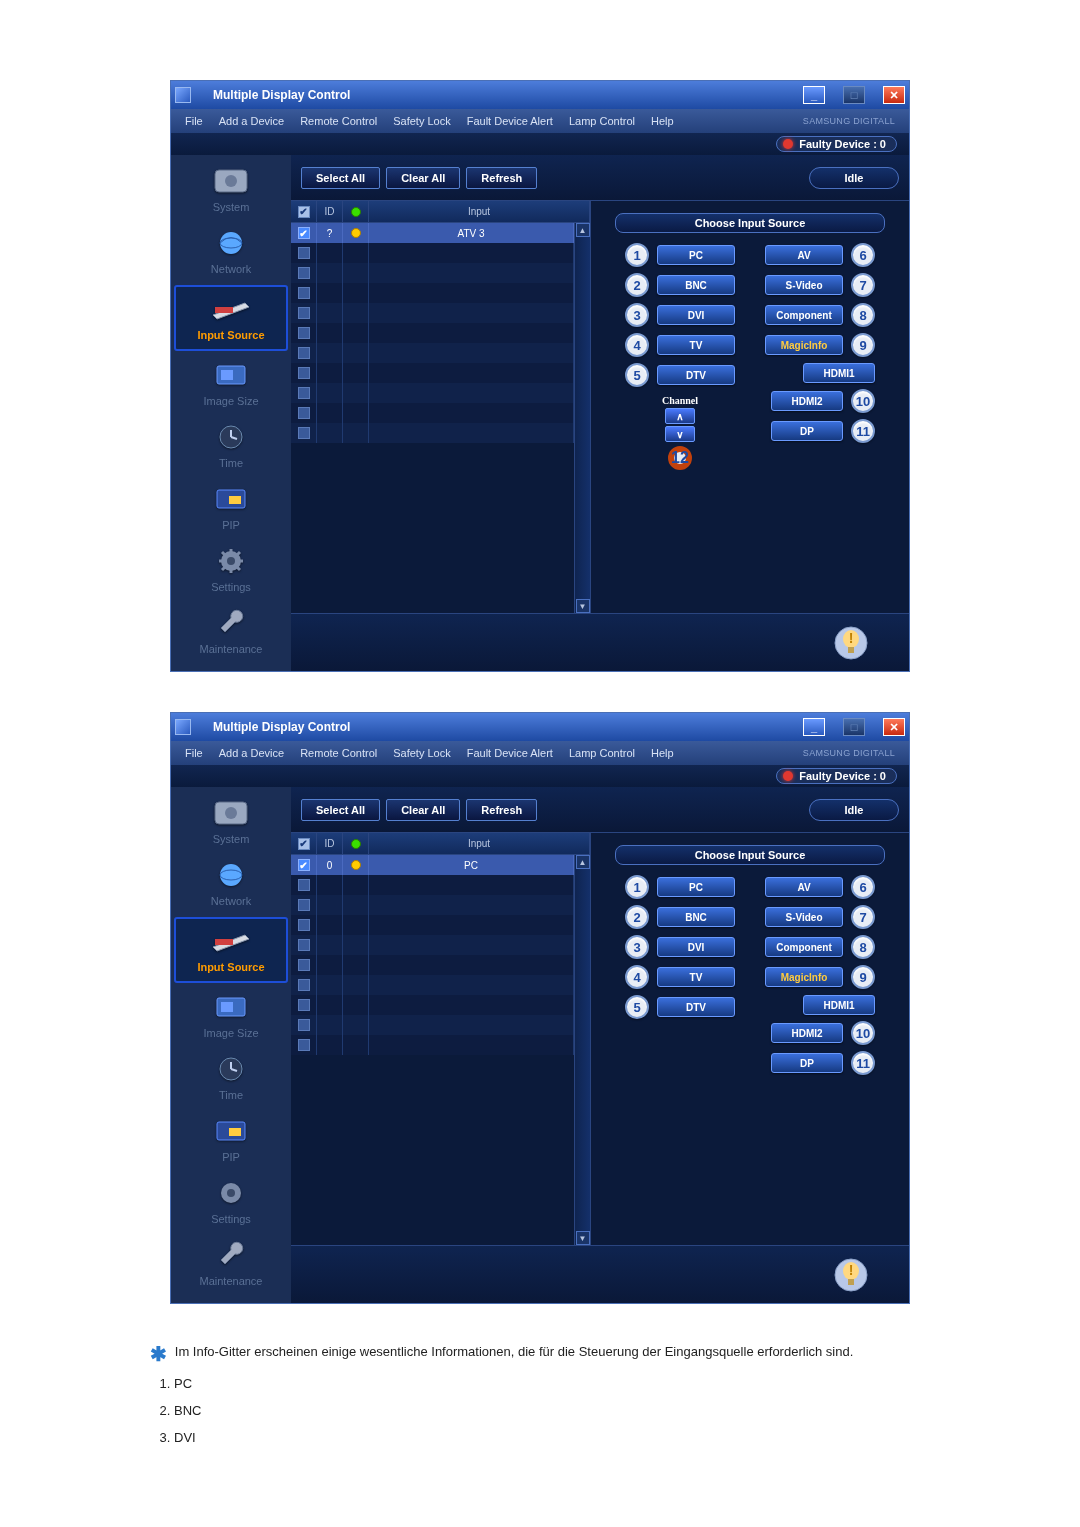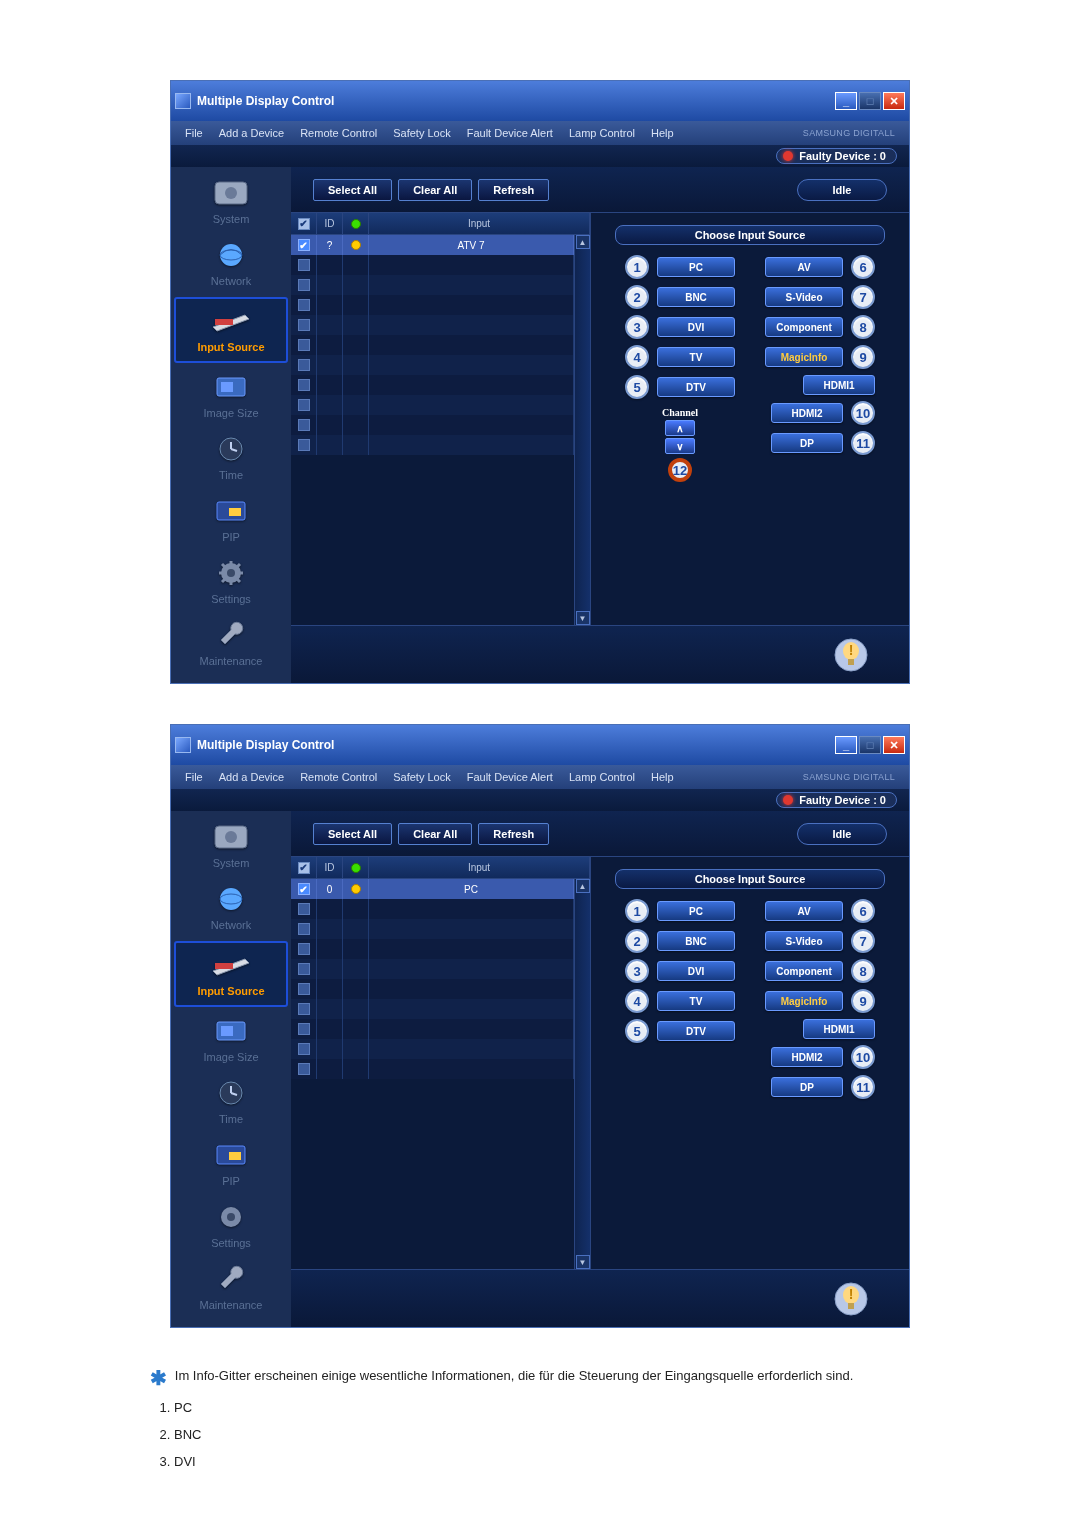--- a/index.html
+++ b/index.html
@@ -41,27 +41,28 @@
 
   .app-window {
     width: 740px;
     margin: 40px auto;
     border: 1px solid #4a6fb5;
     background: var(--panel-dark);
     box-shadow: 0 0 0 1px #9bb5e8 inset;
   }
 
   .title-bar {
-    height: 40px;
+    height: 28px;
     background: linear-gradient(to bottom, #4d7ddb, #1e4aa3);
     display: flex;
     align-items: center;
     padding: 4px 4px;
     color: #fff;
     font-size: 12px;
+    gap: 16px;
   }
   .title-bar .title-icon {
     width: 16px; height: 16px;
     background: linear-gradient(135deg,#7aa8ff,#2a5abf);
     border: 1px solid #98b8f0;
     margin-right: 6px;
   }
   .title-bar .title-text { font-weight: bold; flex: 0 0 auto; }
   .title-bar .spacer { flex: 1; }
   .title-btn {
@@ -135,21 +136,21 @@
   .main-area {
     flex: 1;
     display: flex;
     flex-direction: column;
   }
 
   .toolbar-row {
     height: 46px;
     background: linear-gradient(#0f2450,#0a1838);
     display: flex; align-items: center;
-    padding: 0 22px;
+    padding: 0 10px;
     gap: 6px;
     border-bottom: 1px solid #2a4580;
   }
   .tool-btn {
     height: 22px;
     padding: 0 14px;
     background: linear-gradient(var(--btn-dark-top),var(--btn-dark-bot));
     border: 1px solid #5580d0;
     color: var(--text-white);
     font-size: 11px; font-weight: bold;
@@ -252,23 +253,23 @@
   .source-btn.nonum { width:72px; flex:initial; }
   .channel-block { text-align:center; color:#fff;font-size:10px;font-weight:bold; margin-top:2px; width:110px;}
   .channel-block .label { margin-bottom:2px;font-family:Liberation Serif, serif; }
   .chan-btn {
     width:30px;height:16px;margin:0 auto;
     background:linear-gradient(#4a7aff,#1a3a8a);border:1px solid #6a9aff;border-radius:2px;
     display:flex;align-items:center;justify-content:center;font-size:10px;
   }
   .chan-circle {
     width:24px;height:24px;border-radius:50%;
-    background:var(--circle-bg); border:4px solid #c2410c;
+    background:var(--circle-bg); border:6px solid #c2410c;
     display:flex;align-items:center;justify-content:center;
-    color:var(--circle-num); font-weight:bold; font-size:13px;
+    color:var(--circle-num); font-weight:bold; font-size:16px;
     margin:4px auto 0;
   }
 
   .footer-strip {
     height: 58px;
     background: linear-gradient(#0f2450,#0a1838);
     border-top:1px solid #2a4580;
     display:flex; align-items:center; justify-content:flex-end;
     padding-right: 40px;
   }
@@ -418,21 +419,21 @@
           </div>
           <div class="grid-rows" style="padding-right:16px;">
             <div class="grid-row highlight">
               <div class="gr-cell gr-chk">
                     <span class="chk-sq" style="background:#4a8aff;border-color:#8ab0ff;color:#fff;">✔</span>
                   </div>
               <div class="gr-cell gr-id">?</div>
               <div class="gr-cell gr-pw">
                     <span class="dot-icon pw-yellow"></span>
                   </div>
-              <div class="gr-cell gr-input">ATV 7</div>
+              <div class="gr-cell gr-input">ATV 3</div>
             </div>
             <div class="grid-row">
                   <div class="gr-cell gr-chk">
                     <span class="chk-sq" style="background:#3a5a9a;border-color:#5a7ab8;"></span>
                   </div>
                   <div class="gr-cell gr-id"></div>
                   <div class="gr-cell gr-pw"></div>
                   <div class="gr-cell gr-input"></div>
                 </div>
             <div class="grid-row">

